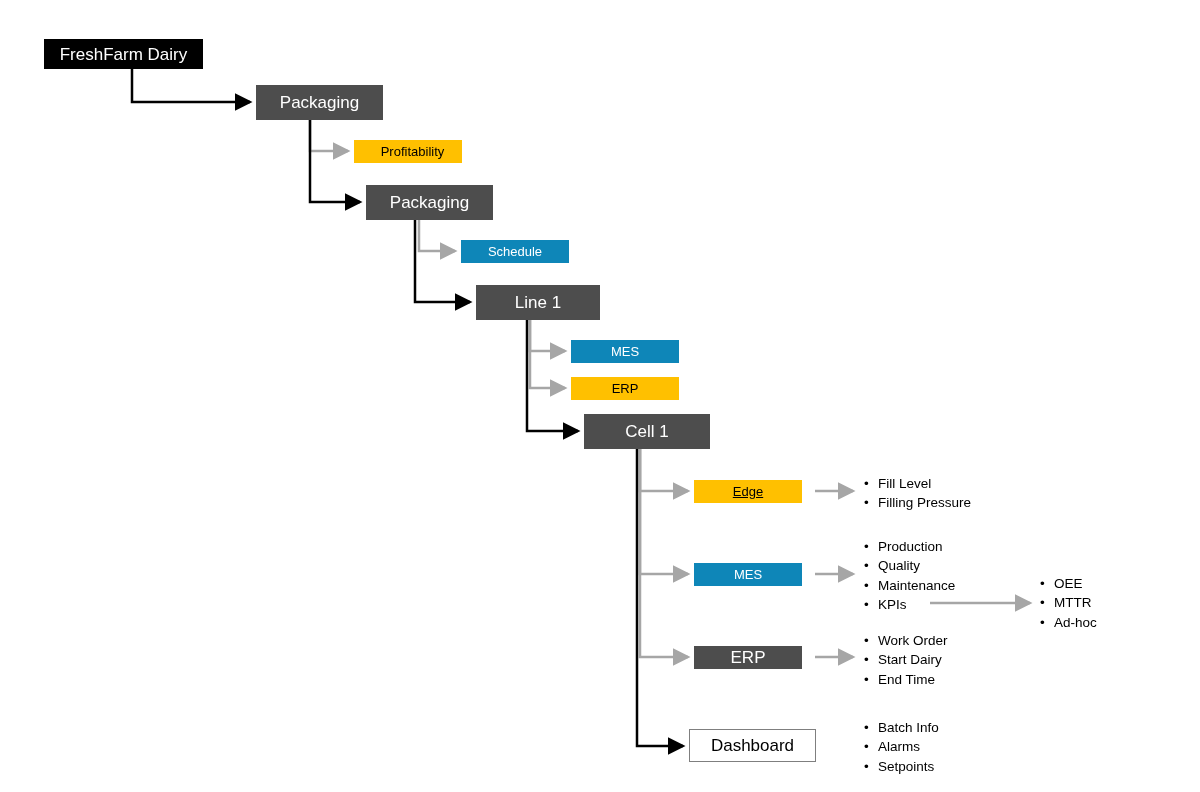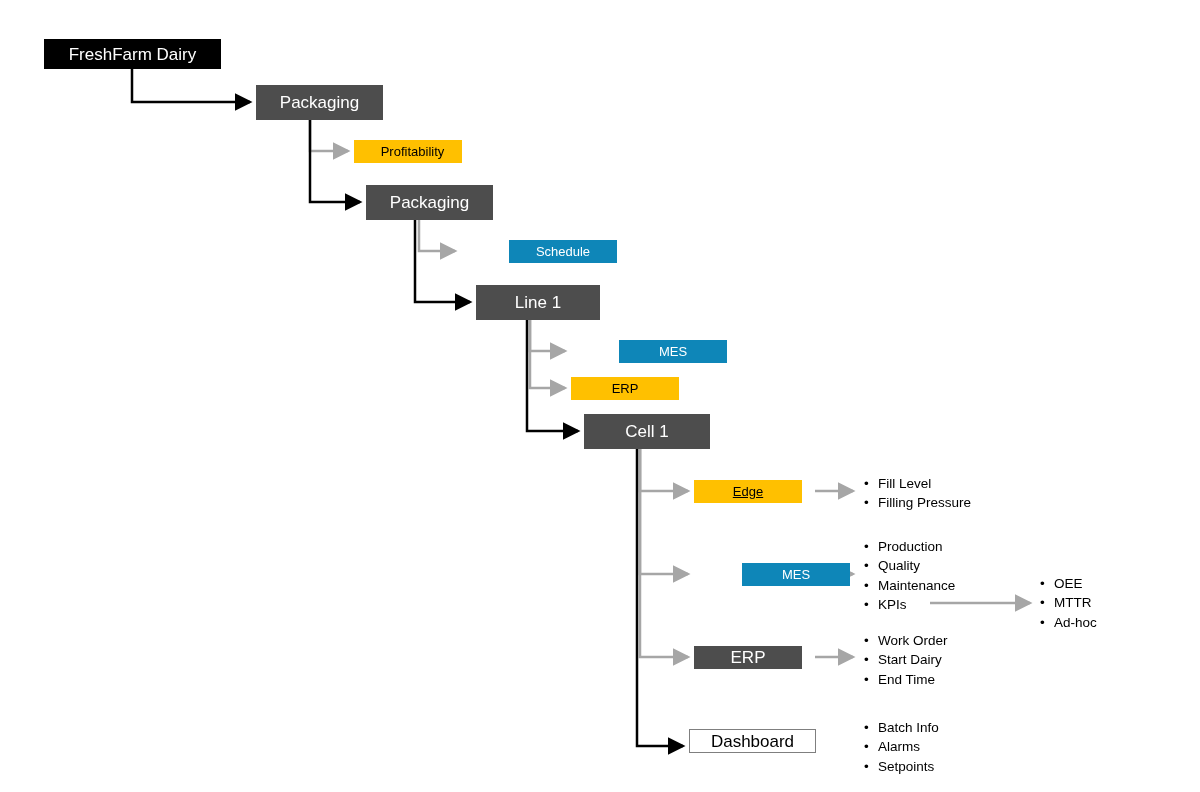--- a/index.html
+++ b/index.html
@@ -47,21 +47,20 @@
   }
   .node-yellow {
     background: #ffc000;
     color: #000000;
     font-size: 13px;
   }
   .node-blue {
     background: #0e86b8;
     color: #ffffff;
     font-size: 13px;
-    margin-left: 48px;
   }
   .node-white {
     background: #ffffff;
     color: #000000;
     border: 1px solid #7f7f7f;
     font-size: 17px;
   }
   .bullets {
     position: absolute;
     font-size: 13.5px;
@@ -120,21 +119,21 @@
 
     <path d="M815,491 L853,491" fill="none" stroke="#a6a6a6" stroke-width="2.5" marker-end="url(#arrow-gray)"></path>
 
     <path d="M815,574 L853,574" fill="none" stroke="#a6a6a6" stroke-width="2.5" marker-end="url(#arrow-gray)"></path>
 
     <path d="M815,657 L853,657" fill="none" stroke="#a6a6a6" stroke-width="2.5" marker-end="url(#arrow-gray)"></path>
 
     <path d="M930,603 L1030,603" fill="none" stroke="#a6a6a6" stroke-width="2.5" marker-end="url(#arrow-gray)"></path>
   </svg>
 
-  <div class="node node-root" style="left:44px; top:39px; width:177px; height:30px;">
+  <div class="node node-root" style="left:44px; top:39px; width:159px; height:30px;">
     <span>FreshFarm Dairy</span>
   </div>
 
   <div class="node node-gray" style="left:256px; top:85px; width:127px; height:35px;">
     <span>Packaging</span>
   </div>
 
   <div class="node node-yellow" style="left:354px; top:140px; width:108px; height:23px;padding-left:9px;">
     <span>Profitability</span>
   </div>
@@ -168,21 +167,21 @@
   </div>
 
   <div class="node node-blue" style="left:694px; top:563px; width:108px; height:23px;">
     <span>MES</span>
   </div>
 
   <div class="node node-gray" style="left:694px; top:646px; width:108px; height:23px;">
     <span>ERP</span>
   </div>
 
-  <div class="node node-white" style="left:689px; top:729px; width:127px; height:24px;">
+  <div class="node node-white" style="left:689px; top:729px; width:127px; height:33px;">
     <span>Dashboard</span>
   </div>
 
   <div class="bullets" style="left:864px; top:474px;">
     <div>Fill Level</div>
     <div>Filling Pressure</div>
   </div>
 
   <div class="bullets" style="left:864px; top:537px;">
     <div>Production</div>

